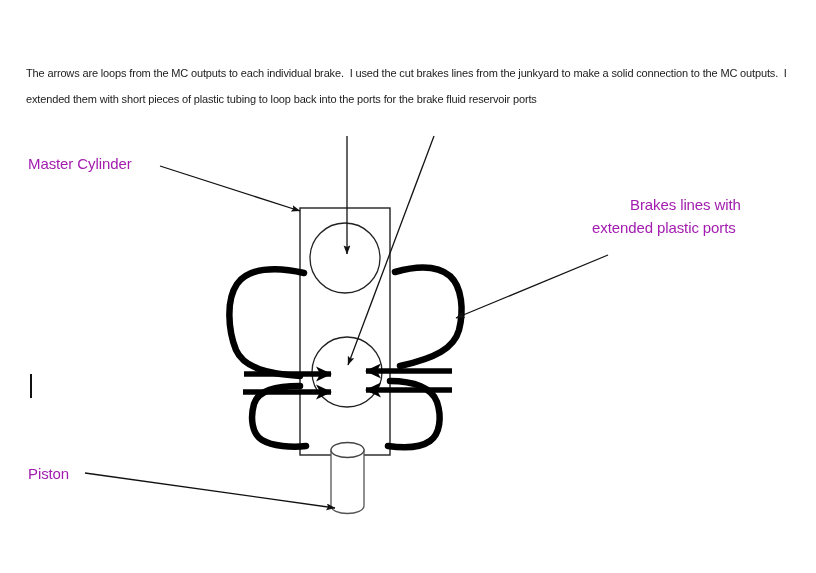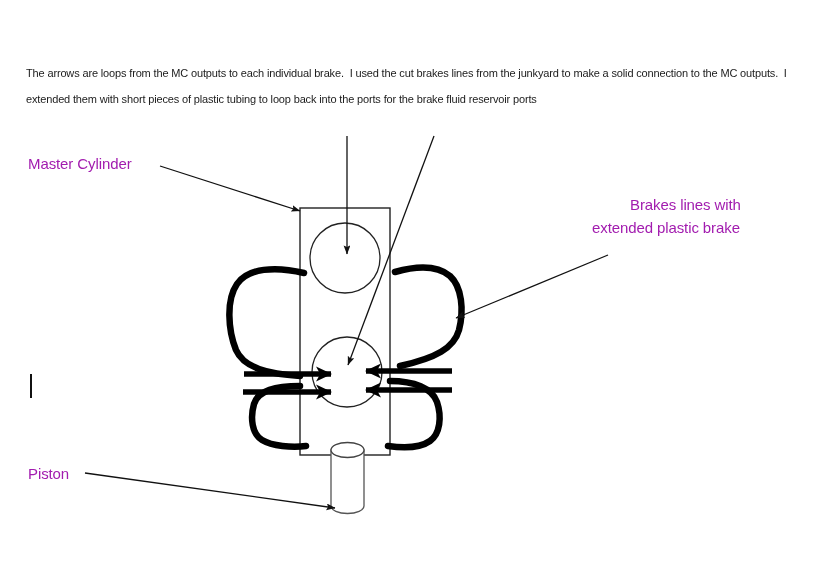--- a/index.html
+++ b/index.html
@@ -58,21 +58,21 @@
 <body>
 
 <div class="para" id="intro-paragraph">The arrows are loops from the MC outputs to each individual brake.  I used the cut brakes lines from the junkyard to make a solid connection to the MC outputs.  I extended them with short pieces of plastic tubing to loop back into the ports for the brake fluid reservoir ports</div>
 
 <div class="lbl" id="label-master-cylinder">Master Cylinder</div>
 
 <div class="lbl" id="label-piston">Piston</div>
 
 <div class="lbl" id="label-brakes-lines">Brakes lines with</div>
 
-<div class="lbl" style="left:592px; top:216px;">extended plastic brake</div>
+<div class="lbl" style="left:592px; top:216px;">extended plastic ports</div>
 
 <div class="caret"></div>
 
 <svg id="canvas" viewBox="0 0 816 573" xmlns="http://www.w3.org/2000/svg">
 
   <defs>
     <marker id="ah-thin" markerWidth="10" markerHeight="10" refX="8.6" refY="3.4" orient="auto" markerUnits="userSpaceOnUse">
       <path d="M0,0 L9,3.4 L0,6.8 L1.6,3.4 Z" fill="#111111"></path>
     </marker>
     <marker id="ah-fat" markerWidth="17" markerHeight="16" refX="15" refY="8" orient="auto" markerUnits="userSpaceOnUse">

